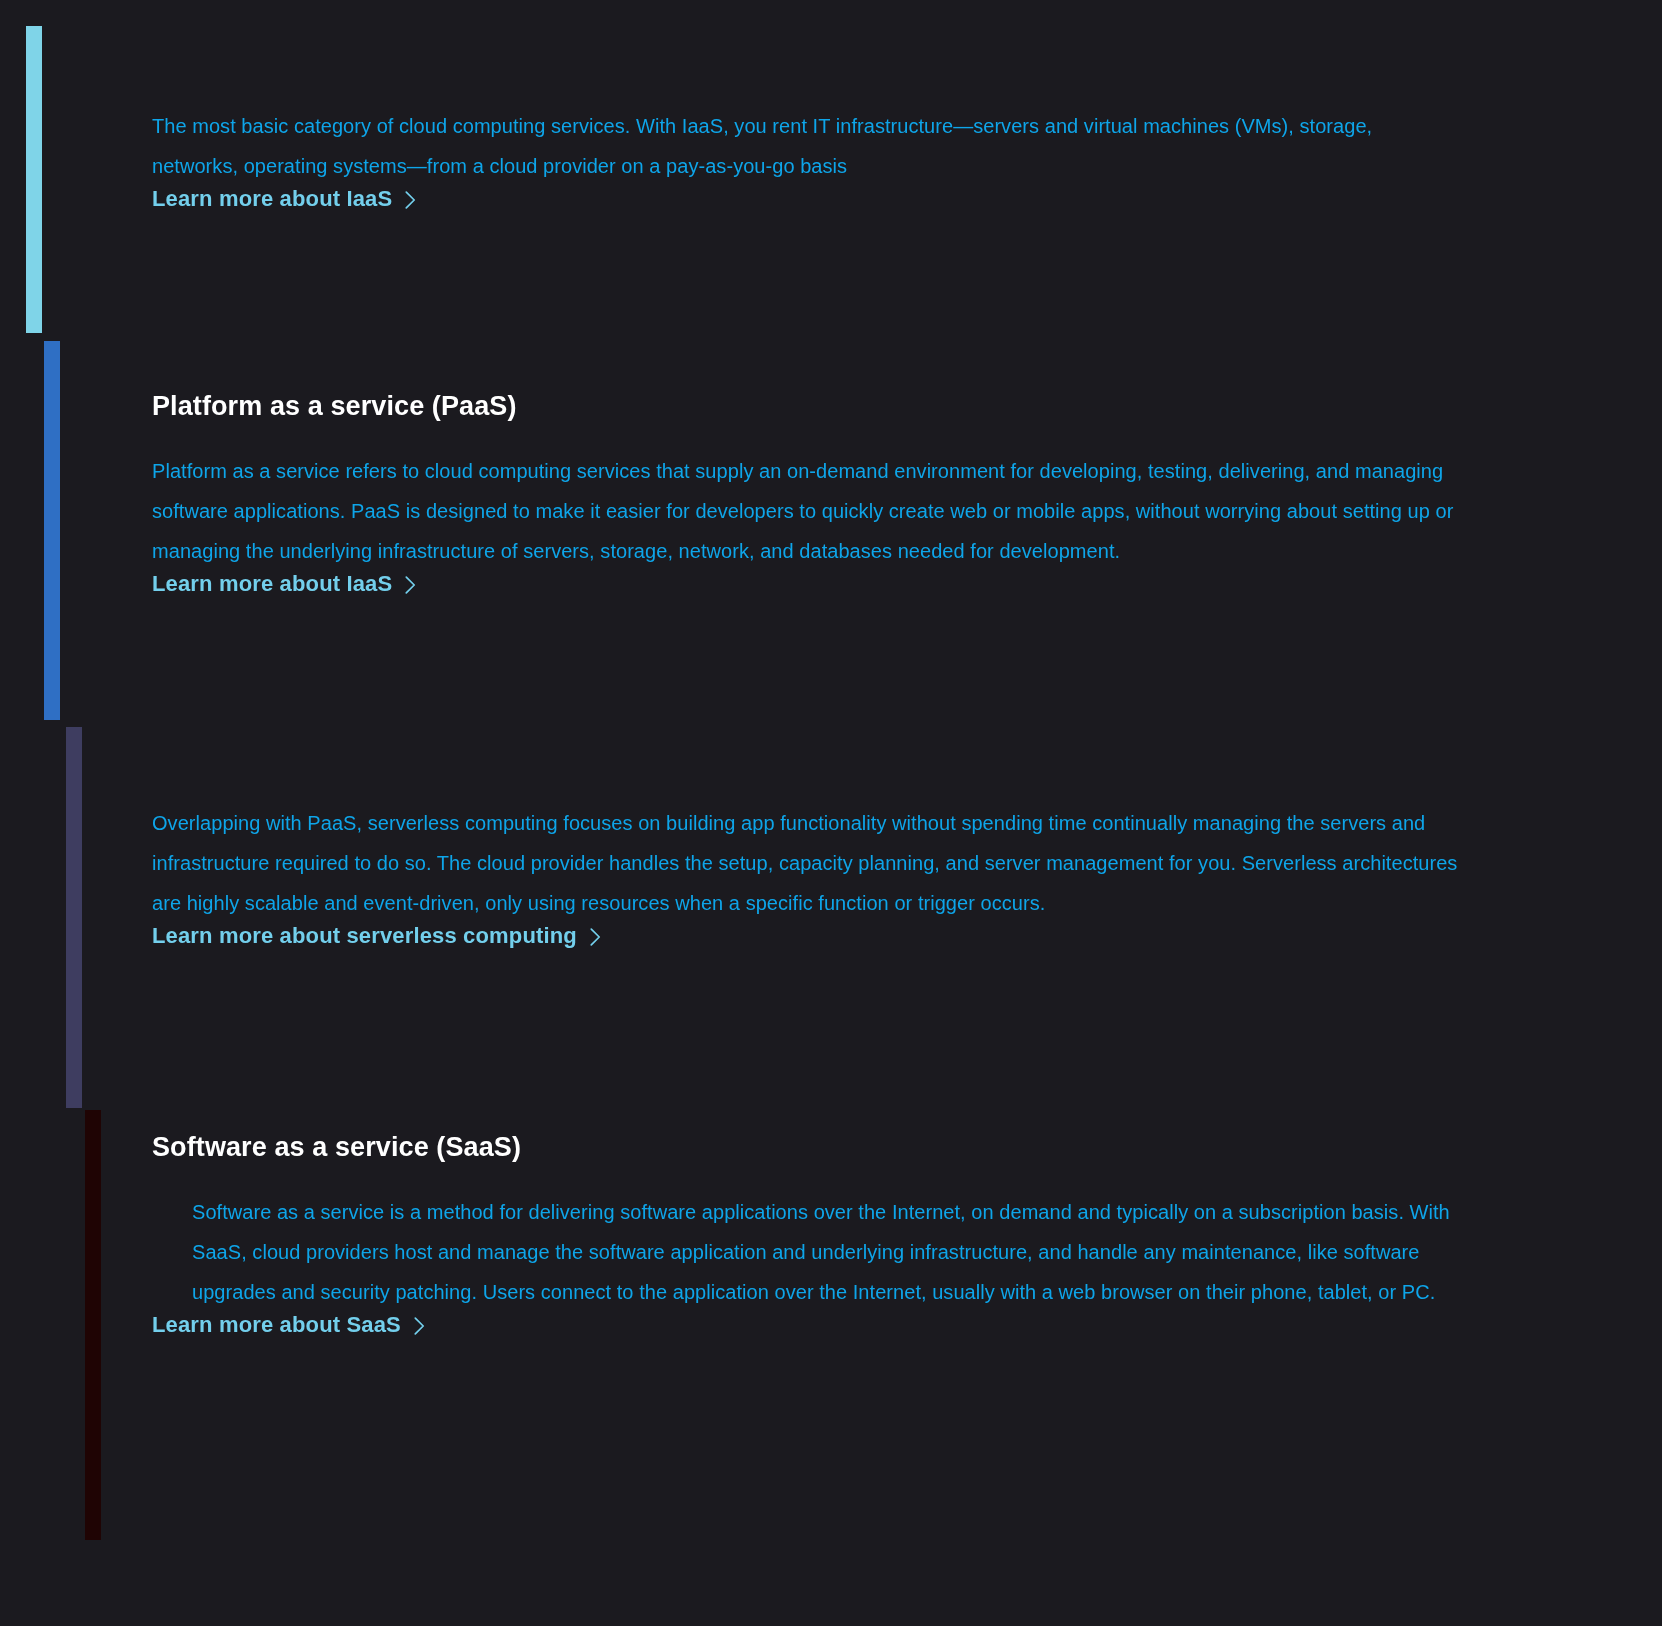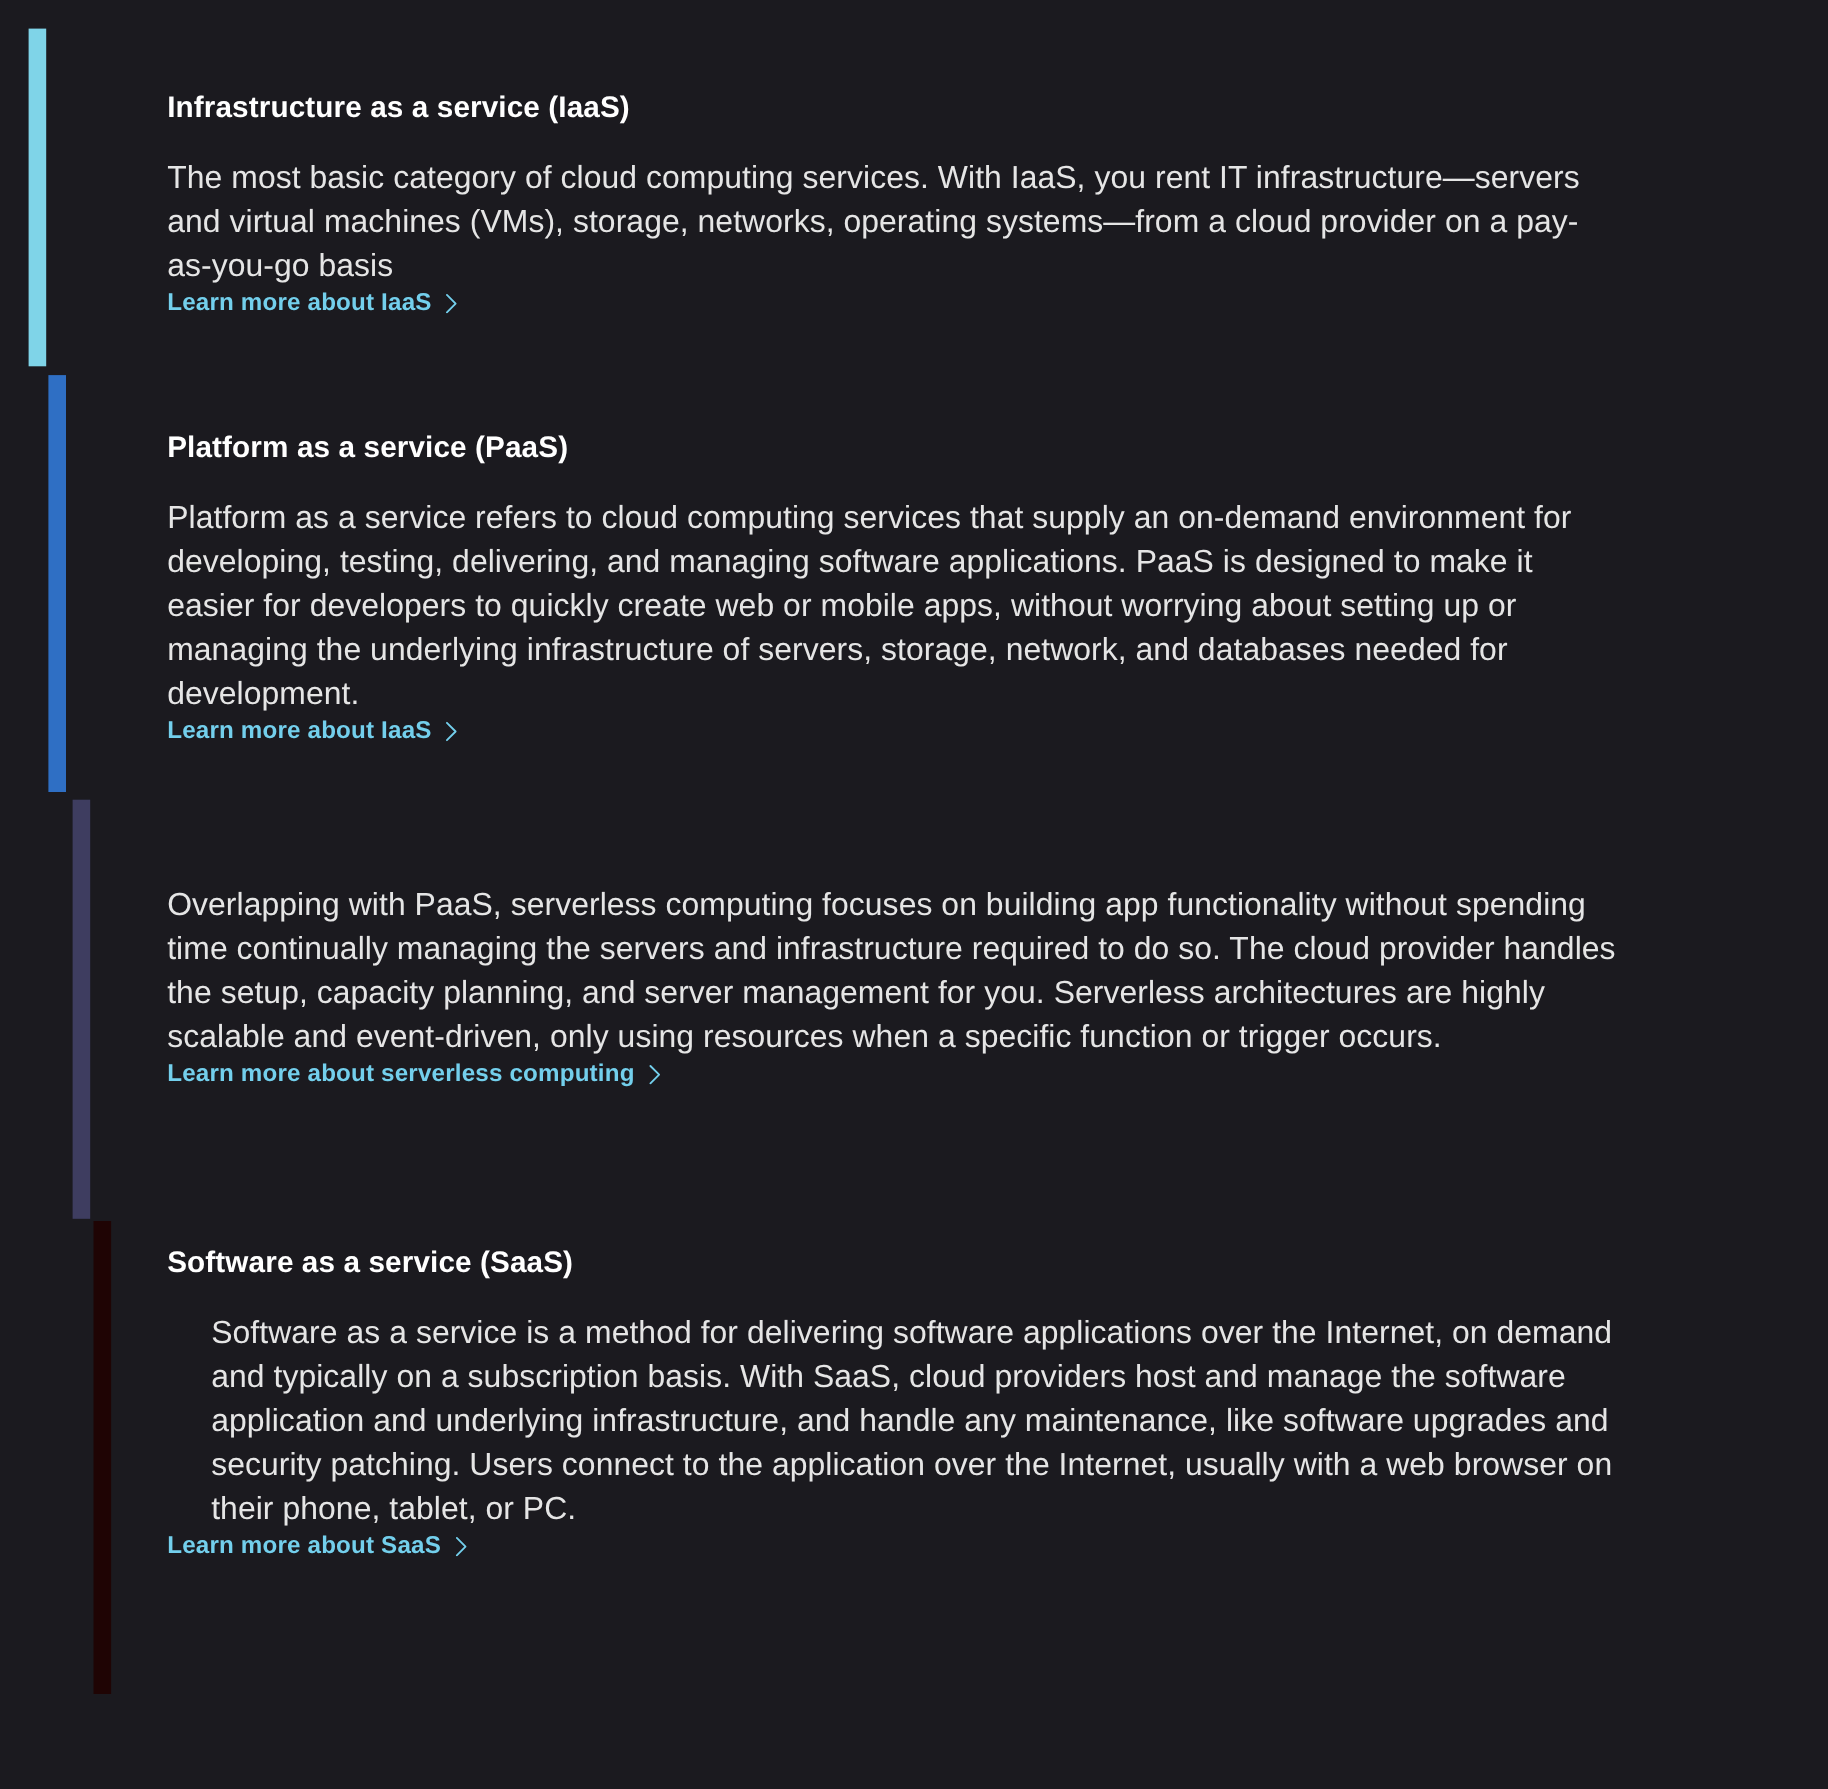--- a/index.html
+++ b/index.html
@@ -48,24 +48,24 @@
     margin: 0;
     font-size: 27px;
     font-weight: 700;
     line-height: 1.32;
     color: #ffffff;
     letter-spacing: 0.1px;
   }
 
   .sec-body {
     margin: 26px 0 0 0;
-    font-size: 29px;
+    font-size: 20px;
     font-weight: 400;
     line-height: 40px;
-    color: #e5e5e5;
+    color: #0ea5e9;
     letter-spacing: 0.05px;
   }
   .s1 .sec-body { max-width: 1300px; }
   .s2 .sec-body { max-width: 1320px; }
   .s3 .sec-body { max-width: 1325px; }
   .s4 .sec-body { max-width: 1390px; margin-left: 40px; }
 
   .sec-link {
     display: inline-flex;
     align-items: center;
@@ -92,21 +92,20 @@
 <body>
 
 <div class="page">
 
   <div class="rail rail-1" style="background: rgb(127, 212, 232);"></div>
   <div class="rail rail-2" style="background: rgb(47, 111, 196);"></div>
   <div class="rail rail-3" style="background: rgb(62, 61, 96);"></div>
   <div class="rail rail-4" style="background: rgb(31, 4, 4);"></div>
 
   <section class="section s1">
-    <h2 class="sec-title">Infrastructure as a service (IaaS)</h2>
     <p class="sec-body">The most basic category of cloud computing services. With IaaS, you rent IT infrastructure—servers and virtual machines (VMs), storage, networks, operating systems—from a cloud provider on a pay-as-you-go basis</p>
     <a class="sec-link" href="#">
       <span>Learn more about IaaS</span>
       <span class="chev">
         <svg width="11" height="18" viewBox="0 0 11 18" fill="none" xmlns="http://www.w3.org/2000/svg">
           <path d="M1.3 1.1L9.2 9L1.3 16.9" stroke="#73cfec" stroke-width="1.7" stroke-linecap="round" stroke-linejoin="round"></path>
         </svg>
       </span>
     </a>
   </section>

